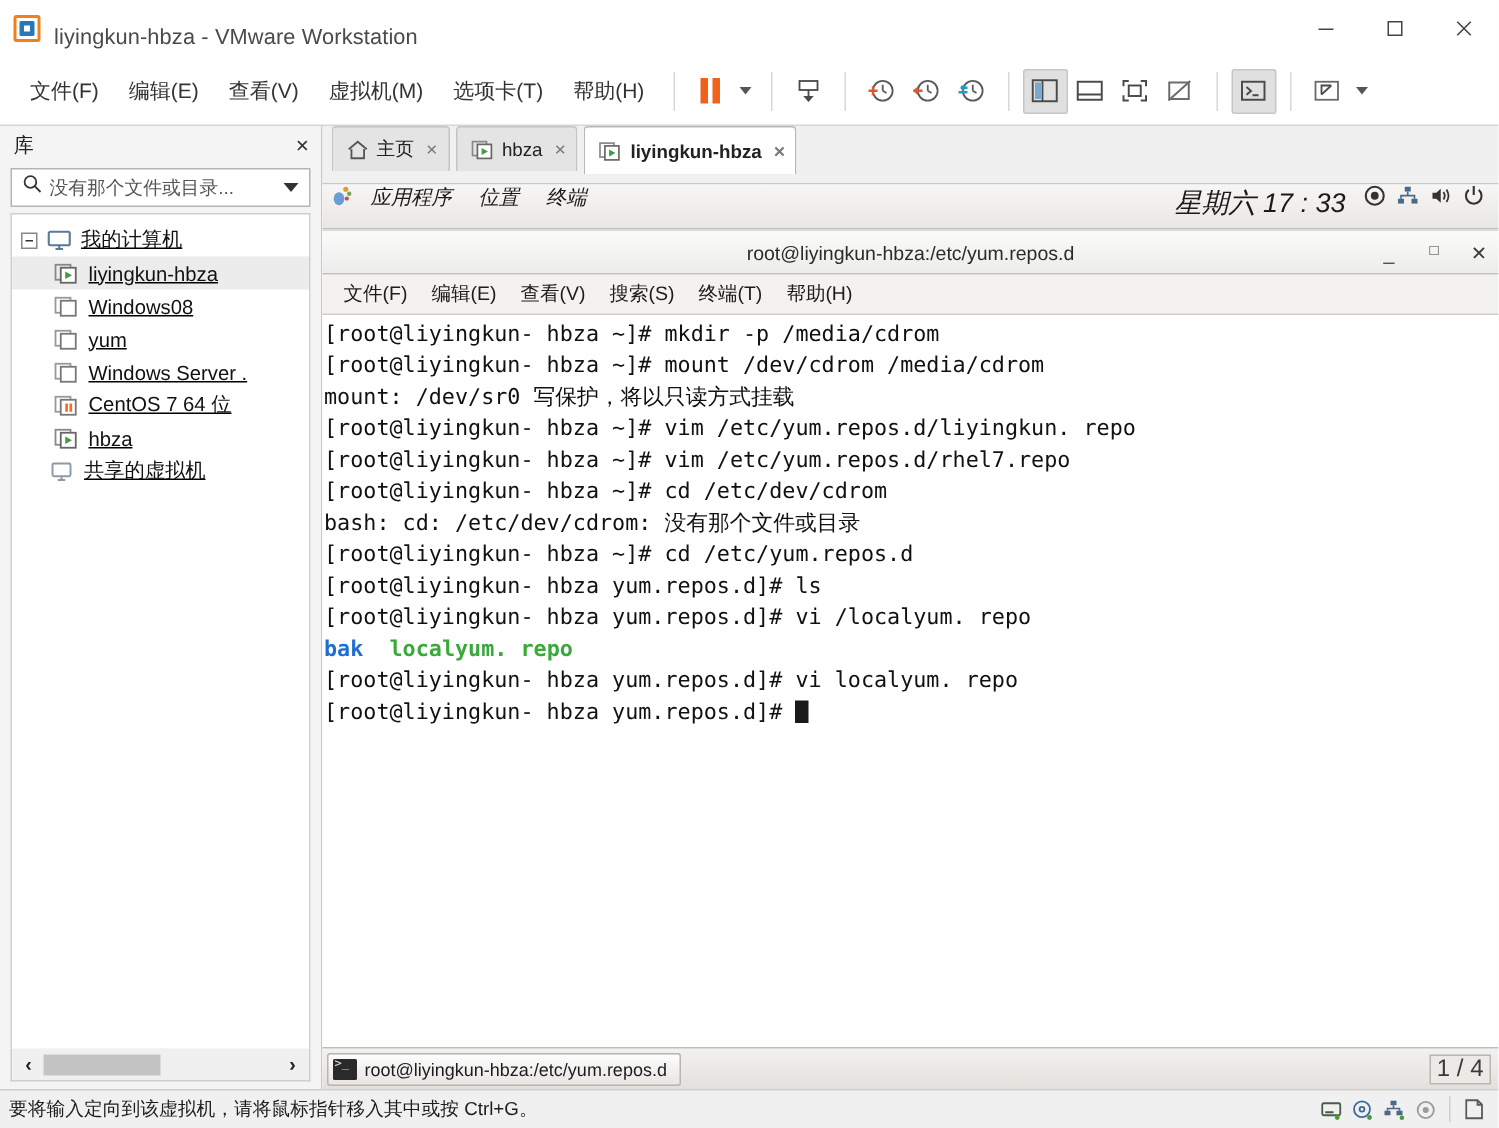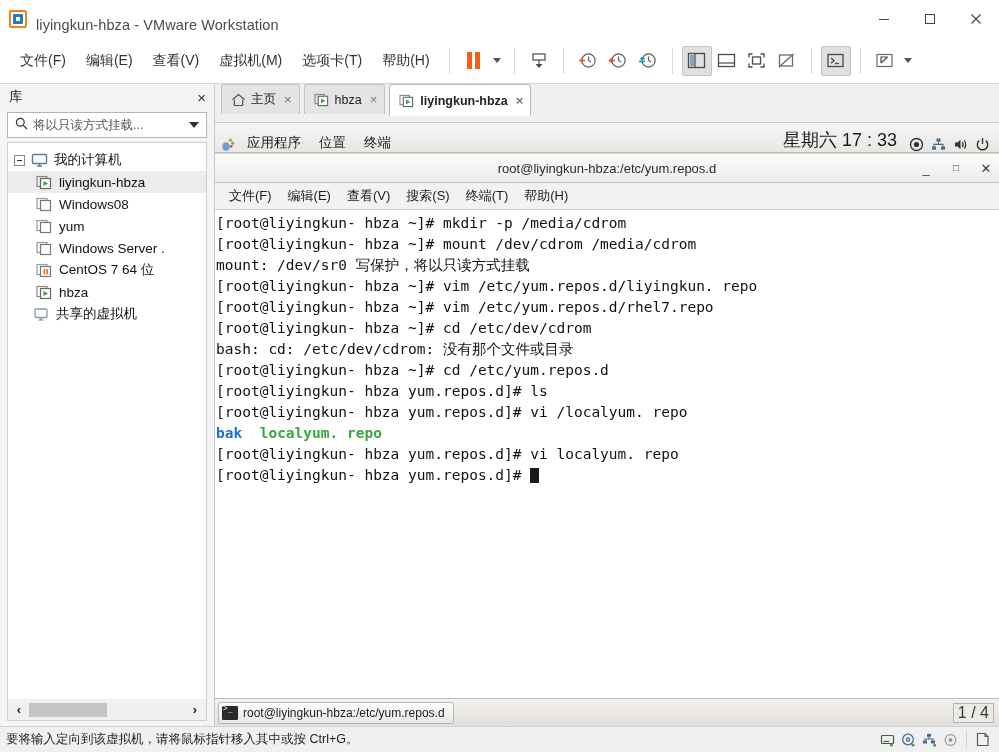--- a/index.html
+++ b/index.html
@@ -110,21 +110,21 @@
     flex: 1; font-size: 12.5px; color: #555;
     white-space: nowrap; overflow: hidden;
   }
   .lib-search .dd {
     width: 0; height: 0; margin-right: 3px;
     border-left: 5px solid transparent; border-right: 5px solid transparent;
     border-top: 6px solid #333;
   }
   .tree {
     flex: 1; background: #fff; margin: 0 7px; border: 1px solid #cfcfcf;
-    border-bottom: none; overflow: hidden; padding-top: 6px;
+    border-bottom: none; overflow: hidden; padding-top: 6px; text-decoration: underline;
   }
   .trow {
     display: flex; align-items: center; height: 22px;
     font-size: 13.5px; color: #111; white-space: nowrap;
     padding-left: 6px;
   }
   .trow.lvl2 { padding-left: 28px; }
   .trow.selected { background: #ececec; }
   .expander {
     width: 11px; height: 11px; border: 1px solid #888;
@@ -175,22 +175,22 @@
     flex: 1; display: flex; flex-direction: column;
     background: #ffffff; min-height: 0;
     border-top: 1px solid #c8c8c8;
   }
 
   
   .gpanel {
     height: 30px; min-height: 30px;
     background: linear-gradient(#f7f6f5, #e9e7e4);
     border-bottom: 1px solid #bfbcb8;
-    display: flex; align-items: flex-end; padding: 0 6px;
-    font-size: 13.5px; color: #1a1a1a;
+    display: flex; align-items: flex-start; padding: 0 6px;
+    font-size: 13.5px; color: #1a1a1a; font-style: italic;
   }
   .gp-item { padding: 0 9px; white-space: nowrap; }
   .gp-spacer { flex: 1; }
   .gp-clock { font-size: 18px; color: #1a1a1a; padding: 0 8px; white-space: nowrap; }
   .gp-ico { width: 22px; display: flex; align-items: center; justify-content: center; }
 
   
   .termwin {
     flex: 1; display: flex; flex-direction: column;
     background: #fff; min-height: 0;
@@ -428,21 +428,21 @@
         <div class="lib-close">×</div>
       </div>
 
       <div class="lib-search">
         <span class="mag">
           <svg width="13" height="13" viewBox="0 0 13 13">
             <circle cx="5.3" cy="5.3" r="3.9" fill="none" stroke="#333" stroke-width="1.2"></circle>
             <line x1="8.3" y1="8.3" x2="12" y2="12" stroke="#333" stroke-width="1.2"></line>
           </svg>
         </span>
-        <div class="ph">将以只读方式挂载...</div>
+        <div class="ph">没有那个文件或目录...</div>
         <div class="dd"></div>
       </div>
 
       <div class="tree">
 
         <div class="trow">
           <span class="expander"></span>
           <svg class="ico" width="17" height="15" viewBox="0 0 17 15">
             <rect x="1.5" y="1.5" width="14" height="9" rx="1" fill="none" stroke="#5a7a95" stroke-width="1.4"></rect>
             <line x1="6" y1="13" x2="11" y2="13" stroke="#5a7a95" stroke-width="1.4"></line>

